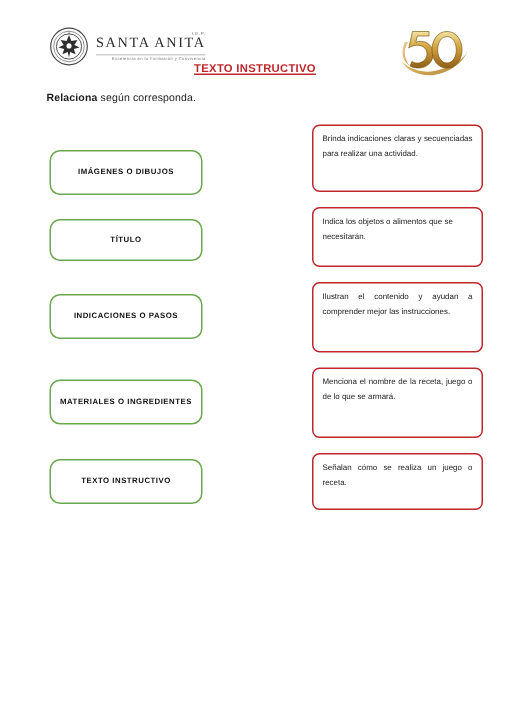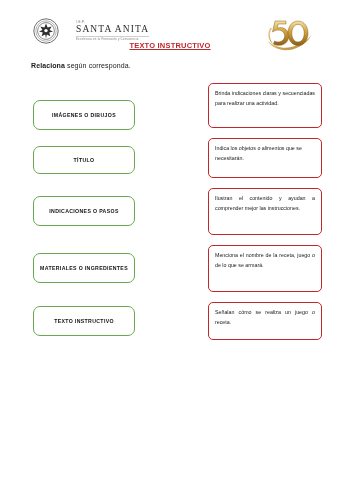--- a/index.html
+++ b/index.html
@@ -23,21 +23,22 @@
     width: 340px;
     height: 60px;
   }
 
   .school-logo {
     position: absolute;
     left: 33px;
     top: 18px;
     display: flex;
     align-items: center;
-    gap: 17px;
+    gap: 5px;
+    text-align: right;
   }
   .crest {
     width: 26px;
     height: 26px;
     flex: 0 0 26px;
     position: relative;
   }
   .crest svg { display: block; }
 
   .school-wordmark {

